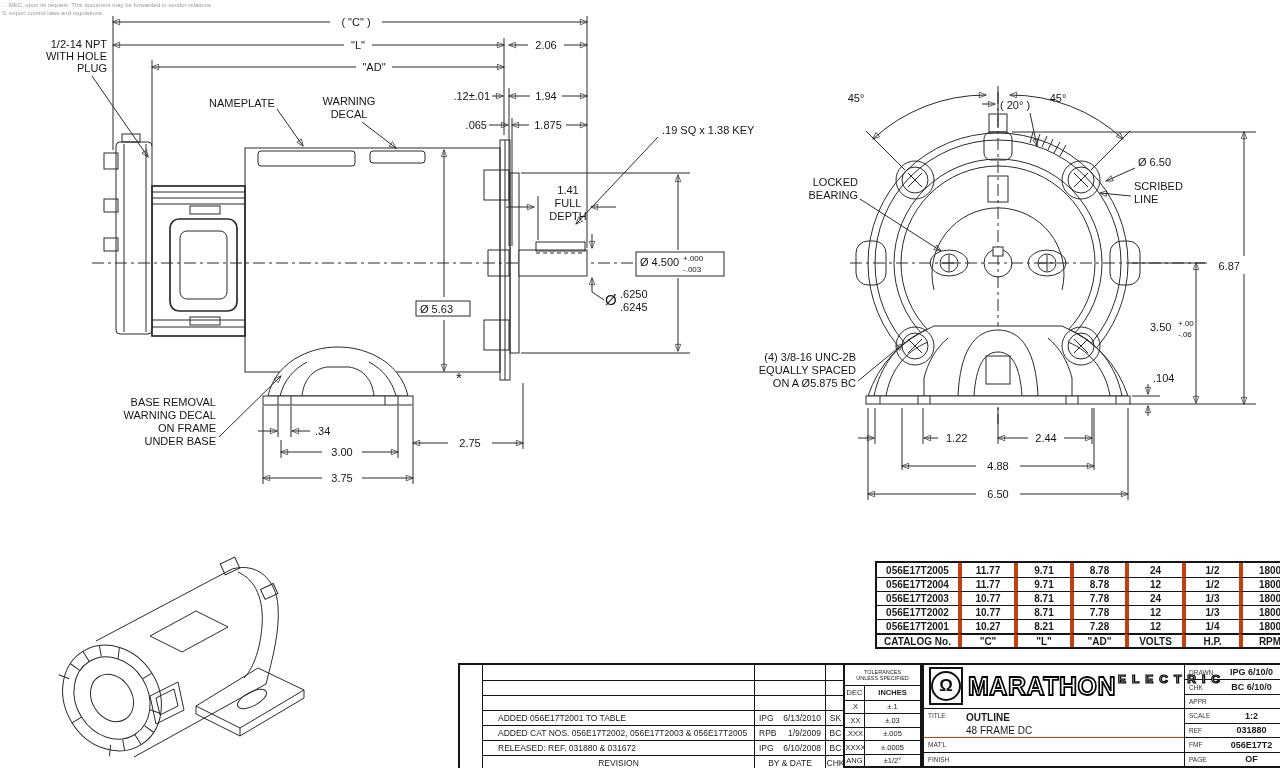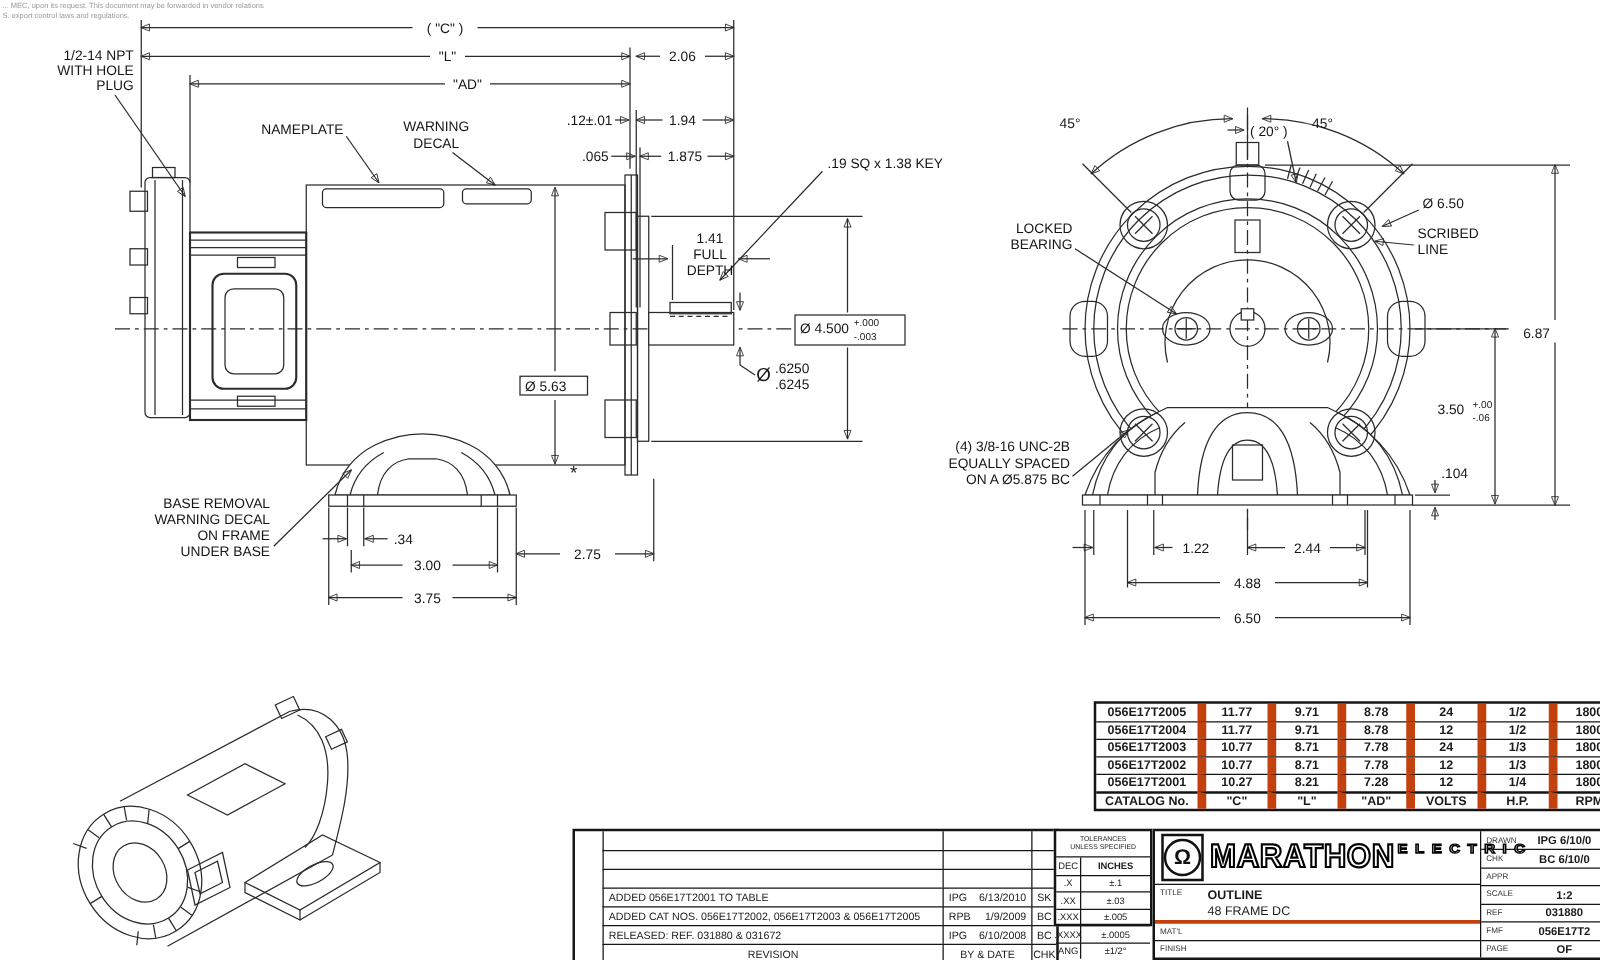--- a/index.html
+++ b/index.html
@@ -19,40 +19,40 @@
   svg text.end{text-anchor:end;}
 
   .fineprint{left:2px;top:1px;font-size:6px;line-height:8px;color:#9a9a9a;white-space:nowrap;}
 
   .notes{left:458px;top:572px;font-size:10.5px;line-height:13.5px;white-space:nowrap;}
 
   
   .ct{left:875px;top:561px;width:420px;height:84px;display:grid;
       grid-template-columns:81px 56px 56px 55px 57px 57px 58px;
       grid-template-rows:repeat(6,1fr);border:2px solid #151515;background:#fff;}
-  .ct>div{border-left:7px solid #c2410c;border-top:1px solid #151515;display:flex;
+  .ct>div{border-left:4px solid #c2410c;border-top:1px solid #151515;display:flex;
       align-items:center;justify-content:center;font-weight:bold;font-size:10px;white-space:nowrap;}
   .ct>div:nth-child(7n+1){border-left:none;}
   .ct>div:nth-child(-n+7){border-top:none;text-align:right;}
   .ct>div.hd{border-top:2px solid #151515;}
 
   
   .rv{left:458px;top:663px;width:385px;height:105px;display:grid;
       grid-template-columns:22px 272px 71px 20px;grid-template-rows:repeat(7,1fr);
       border:2px solid #151515;background:#fff;}
   .rv>div{border-left:1px solid #151515;border-top:1px solid #151515;display:flex;
       align-items:center;font-size:8.5px;white-space:nowrap;overflow:hidden;}
   .rv>div:nth-child(4n+1){border-left:none;margin-left:24px;}
   .rv>div:nth-child(-n+4){border-top:none;}
   .rv .c{justify-content:center;}
-  .rv .l{padding-left:4px;}
+  .rv .l{padding-left:15px;}
   .rv .bd{justify-content:space-between;padding:0 4px;}
 
   
-  .tol{left:843px;top:663px;width:79px;height:78px;border:2px solid #151515;background:#fff;box-sizing:border-box;}
+  .tol{left:843px;top:663px;width:79px;height:105px;border:2px solid #151515;background:#fff;box-sizing:border-box;}
   .tol .hdr{height:20px;border-bottom:1px solid #151515;display:flex;flex-direction:column;
       align-items:center;justify-content:center;font-size:5.5px;line-height:6.5px;}
   .tol .grid{display:grid;grid-template-columns:19px 56px;grid-template-rows:repeat(6,13.5px);}
   .tol .grid>div{border-top:1px solid #151515;border-left:1px solid #151515;display:flex;
       align-items:center;justify-content:center;font-size:7.5px;white-space:nowrap;}
   .tol .grid>div:nth-child(2n+1){border-left:none;}
   .tol .grid>div:nth-child(-n+2){border-top:none;}
   .tol .dec{font-size:6px;}
   .tol .big{font-size:9px;font-weight:bold;}
 
@@ -61,21 +61,21 @@
   .tb .left{width:260px;display:flex;flex-direction:column;}
   .tb .logo{height:45px;border-bottom:1px solid #151515;display:flex;align-items:center;padding-left:5px;gap:5px;}
   .tb .sym{width:34px;height:34px;border:2.5px solid #111;display:flex;align-items:center;justify-content:center;}
   .tb .sym .ring{width:26px;height:26px;border:2px solid #111;border-radius:50%;display:flex;align-items:center;justify-content:center;
        font-size:17px;font-weight:bold;color:#111;}
   .tb .letters{display:flex;line-height:1;}
   .tb .m1{font-size:25px;font-weight:900;letter-spacing:0.5px;color:#fff;
        -webkit-text-stroke:1.7px #000;transform:scaleY(1.05);}
   .tb .m2{font-size:12px;font-weight:900;letter-spacing:6px;color:#fff;
        -webkit-text-stroke:1.3px #000;margin-top:-1px;padding-left:2px;transform:scaleY(0.85);}
-  .tb .trow{position:relative;height:30px;border-bottom:3px solid #c2410c;font-size:10px;}
+  .tb .trow{position:relative;height:30px;border-bottom:1px solid #c2410c;font-size:10px;}
   .tb .trow .lab{position:absolute;left:4px;top:3px;font-size:6.5px;color:#333;}
   .tb .trow .v1{position:absolute;left:42px;top:3px;font-weight:bold;}
   .tb .trow .v2{position:absolute;left:42px;top:16px;font-weight:normal;text-align:right;}
   .tb .mrow{position:relative;height:14px;border-bottom:1px solid #151515;}
   .tb .frow{position:relative;height:14px;}
   .tb .mrow .lab,.tb .frow .lab{position:absolute;left:4px;top:3px;font-size:6.5px;color:#333;}
   .tb .right{flex:1;border-left:1px solid #151515;display:grid;grid-template-rows:repeat(7,1fr);}
   .tb .right>div{border-top:1px solid #151515;display:flex;align-items:center;padding-left:4px;}
   .tb .right>div:first-child{border-top:none;}
   .tb .right .lab{font-size:6.5px;color:#333;width:32px;flex:none;}

